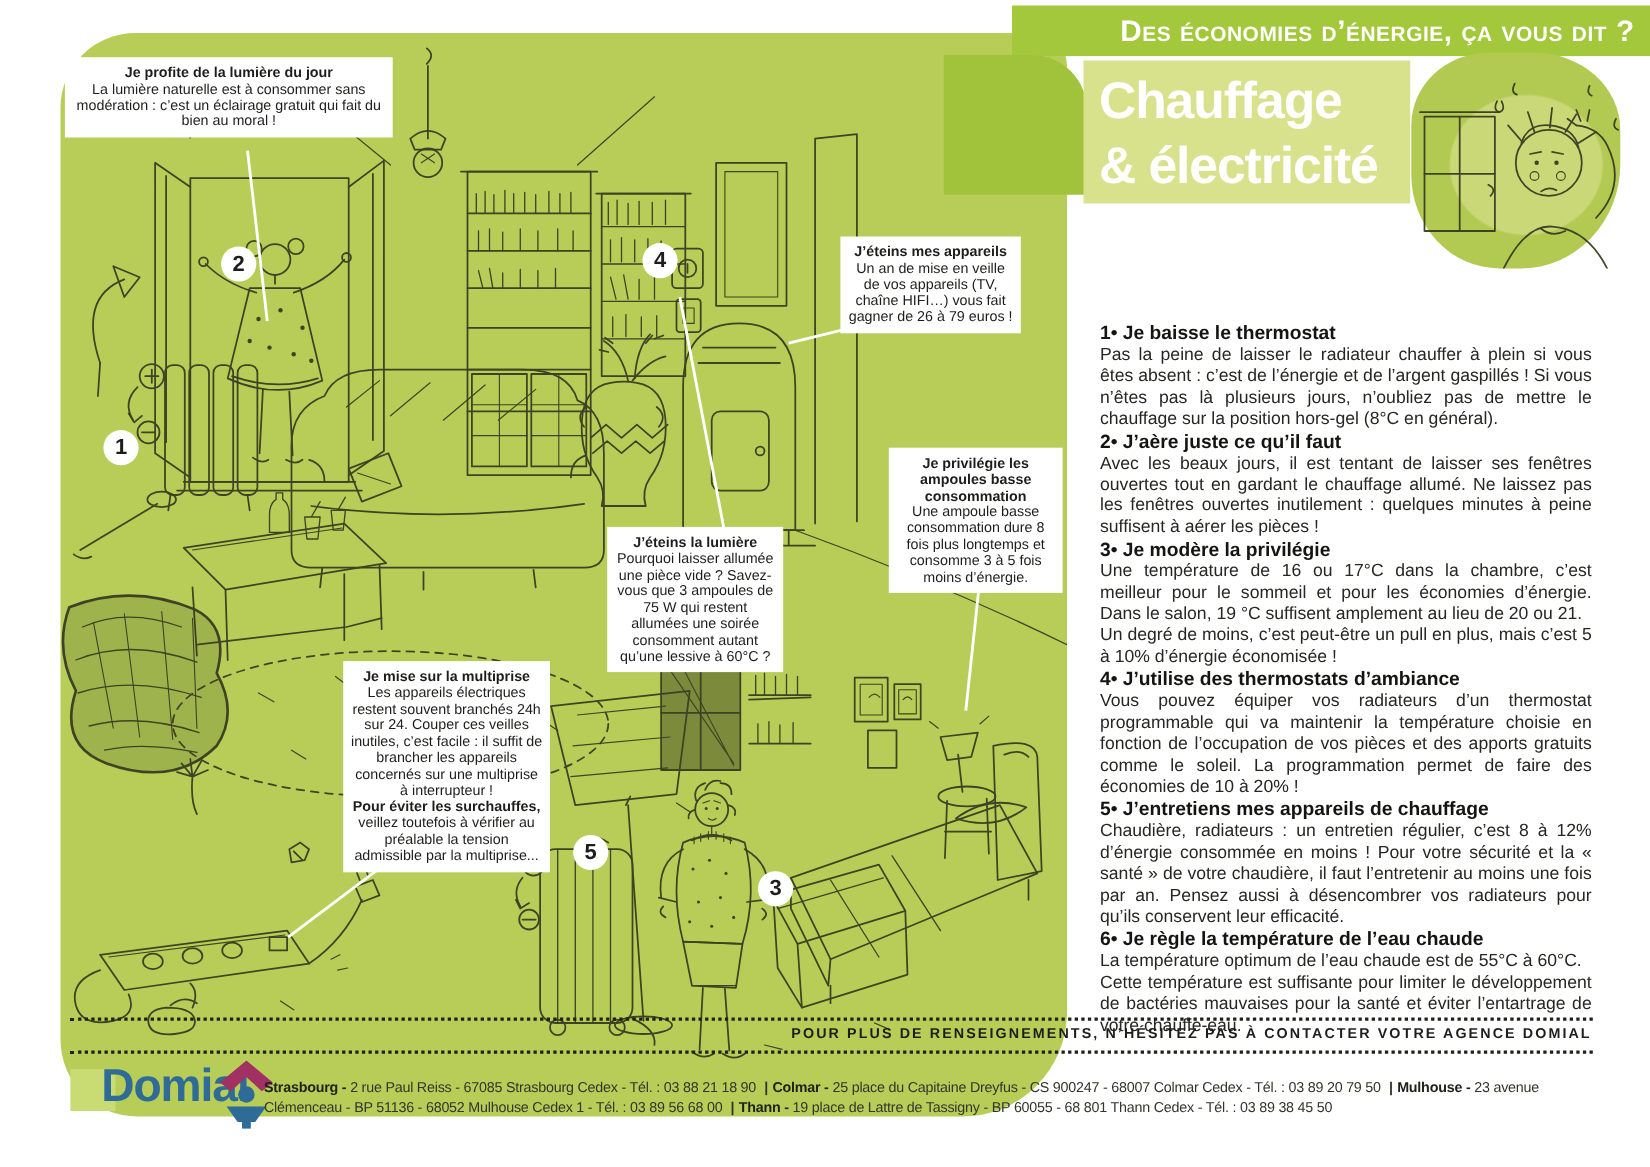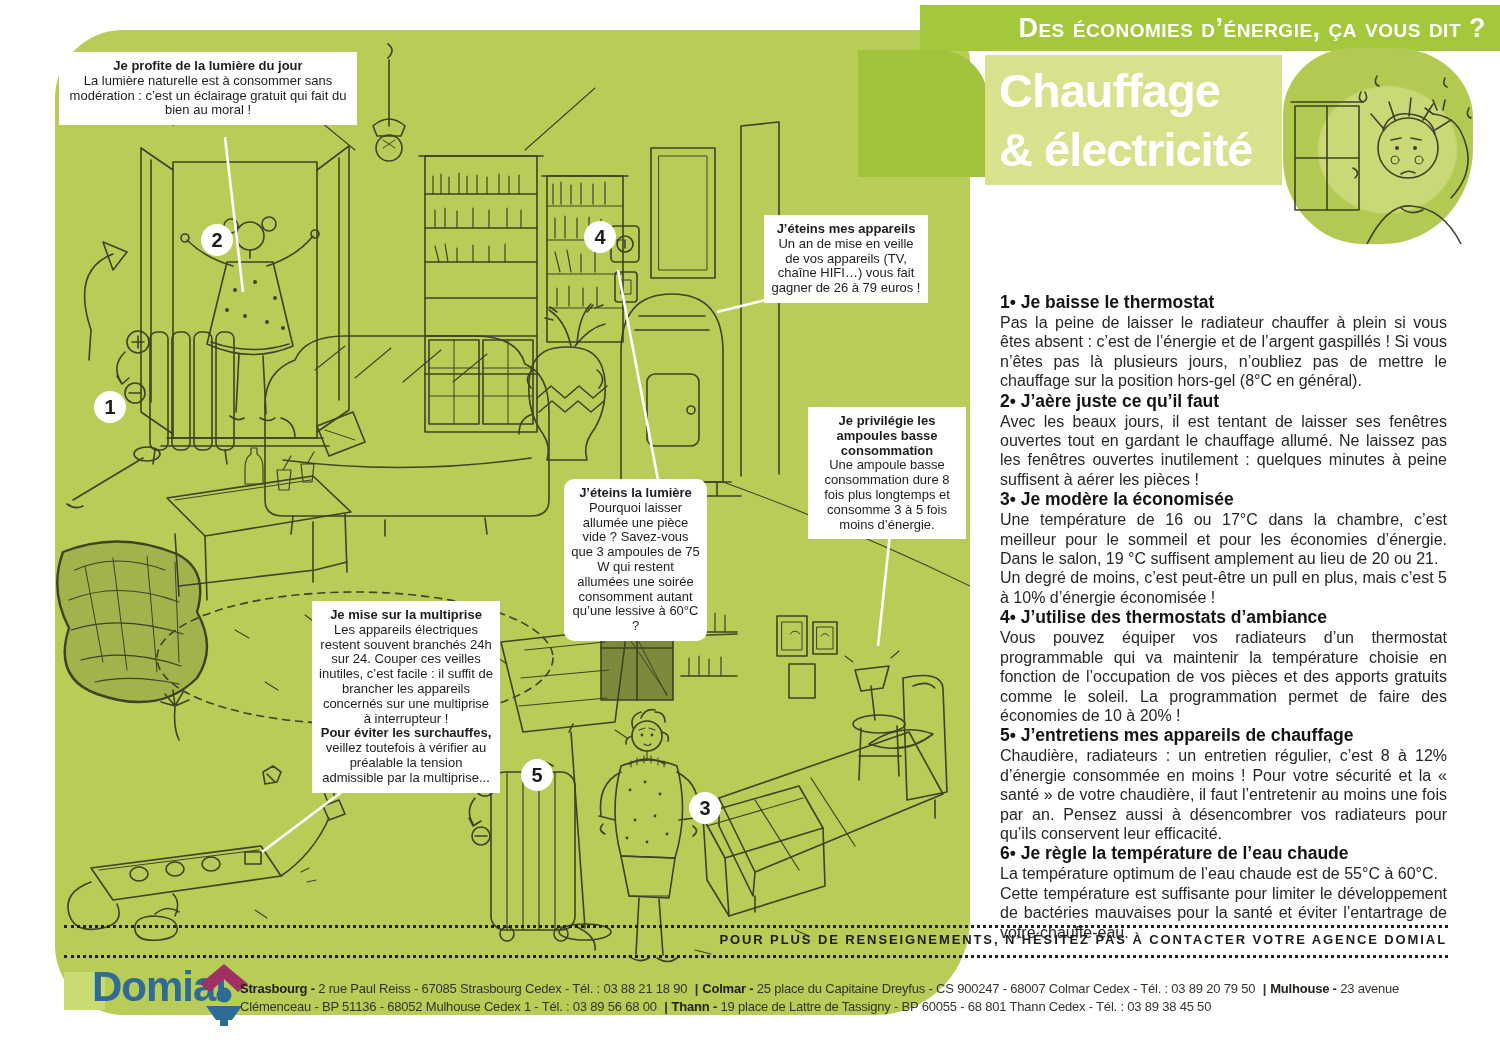--- a/index.html
+++ b/index.html
@@ -402,21 +402,21 @@
   <div class="c-body">La lumière naturelle est à consommer sans modération : c’est un éclairage gratuit qui fait du bien au moral !</div>
 </div>
 <div class="callout" style="left:764px;top:215px;width:164px;">
   <div class="c-title">J’éteins mes appareils</div>
   <div class="c-body">Un an de mise en veille de vos appareils (TV, chaîne HIFI…) vous fait gagner de 26 à 79 euros !</div>
 </div>
 <div class="callout" style="left:808px;top:407px;width:158px;">
   <div class="c-title">Je privilégie les ampoules basse consommation</div>
   <div class="c-body">Une ampoule basse consommation dure 8 fois plus longtemps et consomme 3 à 5 fois moins d’énergie.</div>
 </div>
-<div class="callout" style="left:564px;top:479px;width:143px;border-radius:10px;">
+<div class="callout" style="left:552px;top:479px;width:160px;">
   <div class="c-title">J’éteins la lumière</div>
   <div class="c-body">Pourquoi laisser allumée une pièce vide ? Savez-vous que 3 ampoules de 75 W qui restent allumées une soirée consomment autant qu’une lessive à 60°C ?</div>
 </div>
 <div class="callout" style="left:312px;top:601px;width:188px;">
   <div class="c-title">Je mise sur la multiprise</div>
   <div class="c-body">Les appareils électriques restent souvent branchés 24h sur 24. Couper ces veilles inutiles, c’est facile : il suffit de brancher les appareils concernés sur une multiprise à interrupteur !</div>
   <div class="c-bold">Pour éviter les surchauffes,</div>
   <div class="c-body">veillez toutefois à vérifier au préalable la tension admissible par la multiprise...</div>
 </div>
 
@@ -429,21 +429,21 @@
 <div class="tips">
   <div class="tip">
     <div class="tip-title"><span>1•</span> <span>Je baisse le thermostat</span></div>
     <p class="tip-body">Pas la peine de laisser le radiateur chauffer à plein si vous êtes absent : c’est de l’énergie et de l’argent gaspillés ! Si vous n’êtes pas là plusieurs jours, n’oubliez pas de mettre le chauffage sur la position hors-gel (8°C en général).</p>
   </div>
   <div class="tip">
     <div class="tip-title"><span>2•</span> <span>J’aère juste ce qu’il faut</span></div>
     <p class="tip-body">Avec les beaux jours, il est tentant de laisser ses fenêtres ouvertes tout en gardant le chauffage allumé. Ne laissez pas les fenêtres ouvertes inutilement : quelques minutes à peine suffisent à aérer les pièces !</p>
   </div>
   <div class="tip">
-    <div class="tip-title"><span>3•</span> <span>Je modère la économisée</span></div>
+    <div class="tip-title"><span>3•</span> <span>Je modère la privilégie</span></div>
     <p class="tip-body">Une température de 16 ou 17°C dans la chambre, c’est meilleur pour le sommeil et pour les économies d’énergie. Dans le salon, 19 °C suffisent amplement au lieu de 20 ou 21.</p>
     <p class="tip-body">Un degré de moins, c’est peut-être un pull en plus, mais c’est 5 à 10% d’énergie économisée !</p>
   </div>
   <div class="tip">
     <div class="tip-title"><span>4•</span> <span>J’utilise des thermostats d’ambiance</span></div>
     <p class="tip-body">Vous pouvez équiper vos radiateurs d’un thermostat programmable qui va maintenir la température choisie en fonction de l’occupation de vos pièces et des apports gratuits comme le soleil. La programmation permet de faire des économies de 10 à 20% !</p>
   </div>
   <div class="tip">
     <div class="tip-title"><span>5•</span> <span>J’entretiens mes appareils de chauffage</span></div>
     <p class="tip-body">Chaudière, radiateurs : un entretien régulier, c’est 8 à 12% d’énergie consommée en moins ! Pour votre sécurité et la « santé » de votre chaudière, il faut l’entretenir au moins une fois par an. Pensez aussi à désencombrer vos radiateurs pour qu’ils conservent leur efficacité.</p>

